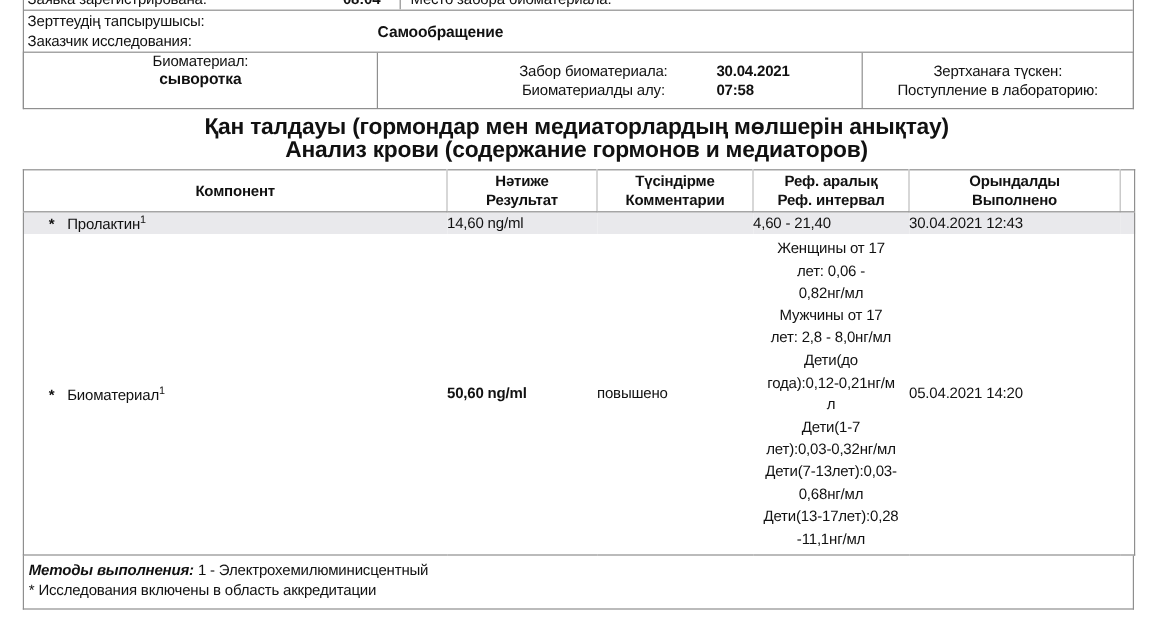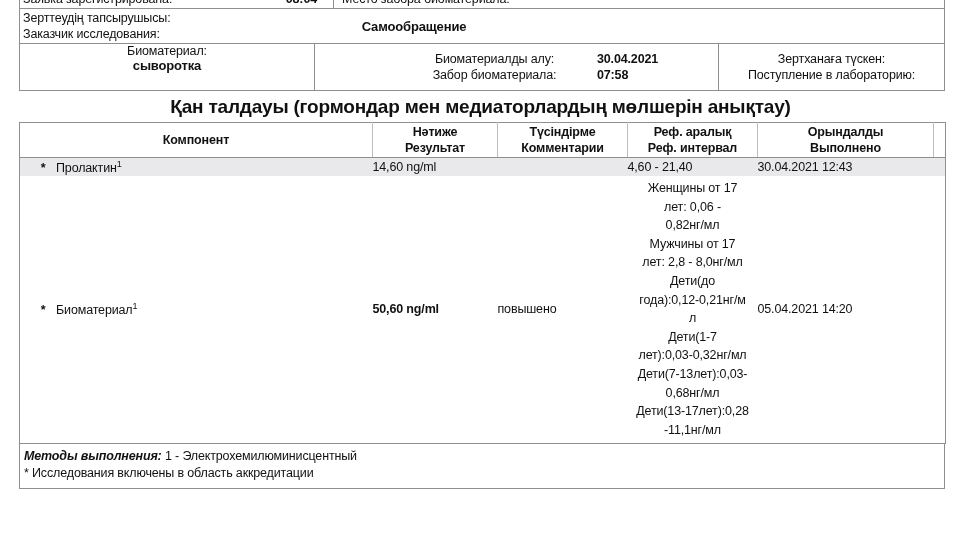--- a/index.html
+++ b/index.html
@@ -16,21 +16,21 @@
   .inner{position:absolute;left:19px;top:0;width:926px;}
   .bold{font-weight:bold;}
 
   
   .top-table{width:926px;border-left:1px solid var(--table-border);border-right:1px solid var(--table-border);}
   .row-clipped{height:9px;overflow:hidden;position:relative;border-bottom:1px solid var(--table-border);}
   .row-clipped .clip-inner{position:absolute;left:0;bottom:0;width:100%;height:17px;display:flex;line-height:17px;}
   .clip-left{width:314px;border-right:1px solid var(--table-border);display:flex;justify-content:space-between;
              padding:0 16px 0 3px;}
   .clip-right{flex:1;padding-left:8px;}
-  .customer-row{height:34px;display:flex;align-items:center;gap:47px;}
+  .customer-row{height:34px;display:flex;align-items:center;}
   .customer-labels{width:232px;padding-left:3px;line-height:16px;}
   .customer-value{width:230px;text-align:center;font-weight:bold;font-size:13px;}
   .biomaterial-row{height:48px;display:flex;border-top:1px solid var(--table-border);
                    border-bottom:1px solid var(--table-border);margin-left:-1px;margin-right:-1px;
                    border-left:1px solid var(--table-border);border-right:1px solid var(--table-border);}
   .bm-cell{display:flex;align-items:center;}
   .bm-cell1{width:295px;border-right:1px solid var(--table-border);flex-direction:column;}
   .bm-cell1 .bm-label{width:185px;text-align:center;}
   .bm-cell1 .bm-value{flex:1;text-align:center;font-weight:bold;font-size:13px;}
   .bm-cell2{width:404px;border-right:1px solid var(--table-border);justify-content:flex-end;padding-right:6px;}
@@ -91,37 +91,38 @@
         <div class="customer-value">Самообращение</div>
       </div>
 
       <div class="biomaterial-row">
         <div class="bm-cell bm-cell1">
           <div class="bm-label">Биоматериал:</div>
           <div class="bm-value">сыворотка</div>
         </div>
         <div class="bm-cell bm-cell2">
           <div class="bm2-labels">
+            <div>Забор биоматериала:</div>
             <div>Биоматериалды алу:</div>
-            <div>Забор биоматериала:</div>
           </div>
           <div class="bm2-value">
             <div>30.04.2021</div>
             <div>07:58</div>
           </div>
         </div>
         <div class="bm-cell bm-cell3">
           <div>Зертханаға түскен:</div>
           <div>Поступление в лабораторию:</div>
         </div>
       </div>
     </div>
 
     <div class="report-title">
       <div>Қан талдауы (гормондар мен медиаторлардың мөлшерін анықтау)</div>
+      <div>Анализ крови (содержание гормонов и медиаторов)</div>
     </div>
 
     <table class="results">
       <colgroup>
         <col style="width:353px">
           <col style="width:125px">
           <col style="width:130px">
         <col style="width:130px">
           <col style="width:176px">
           <col style="width:12px">

